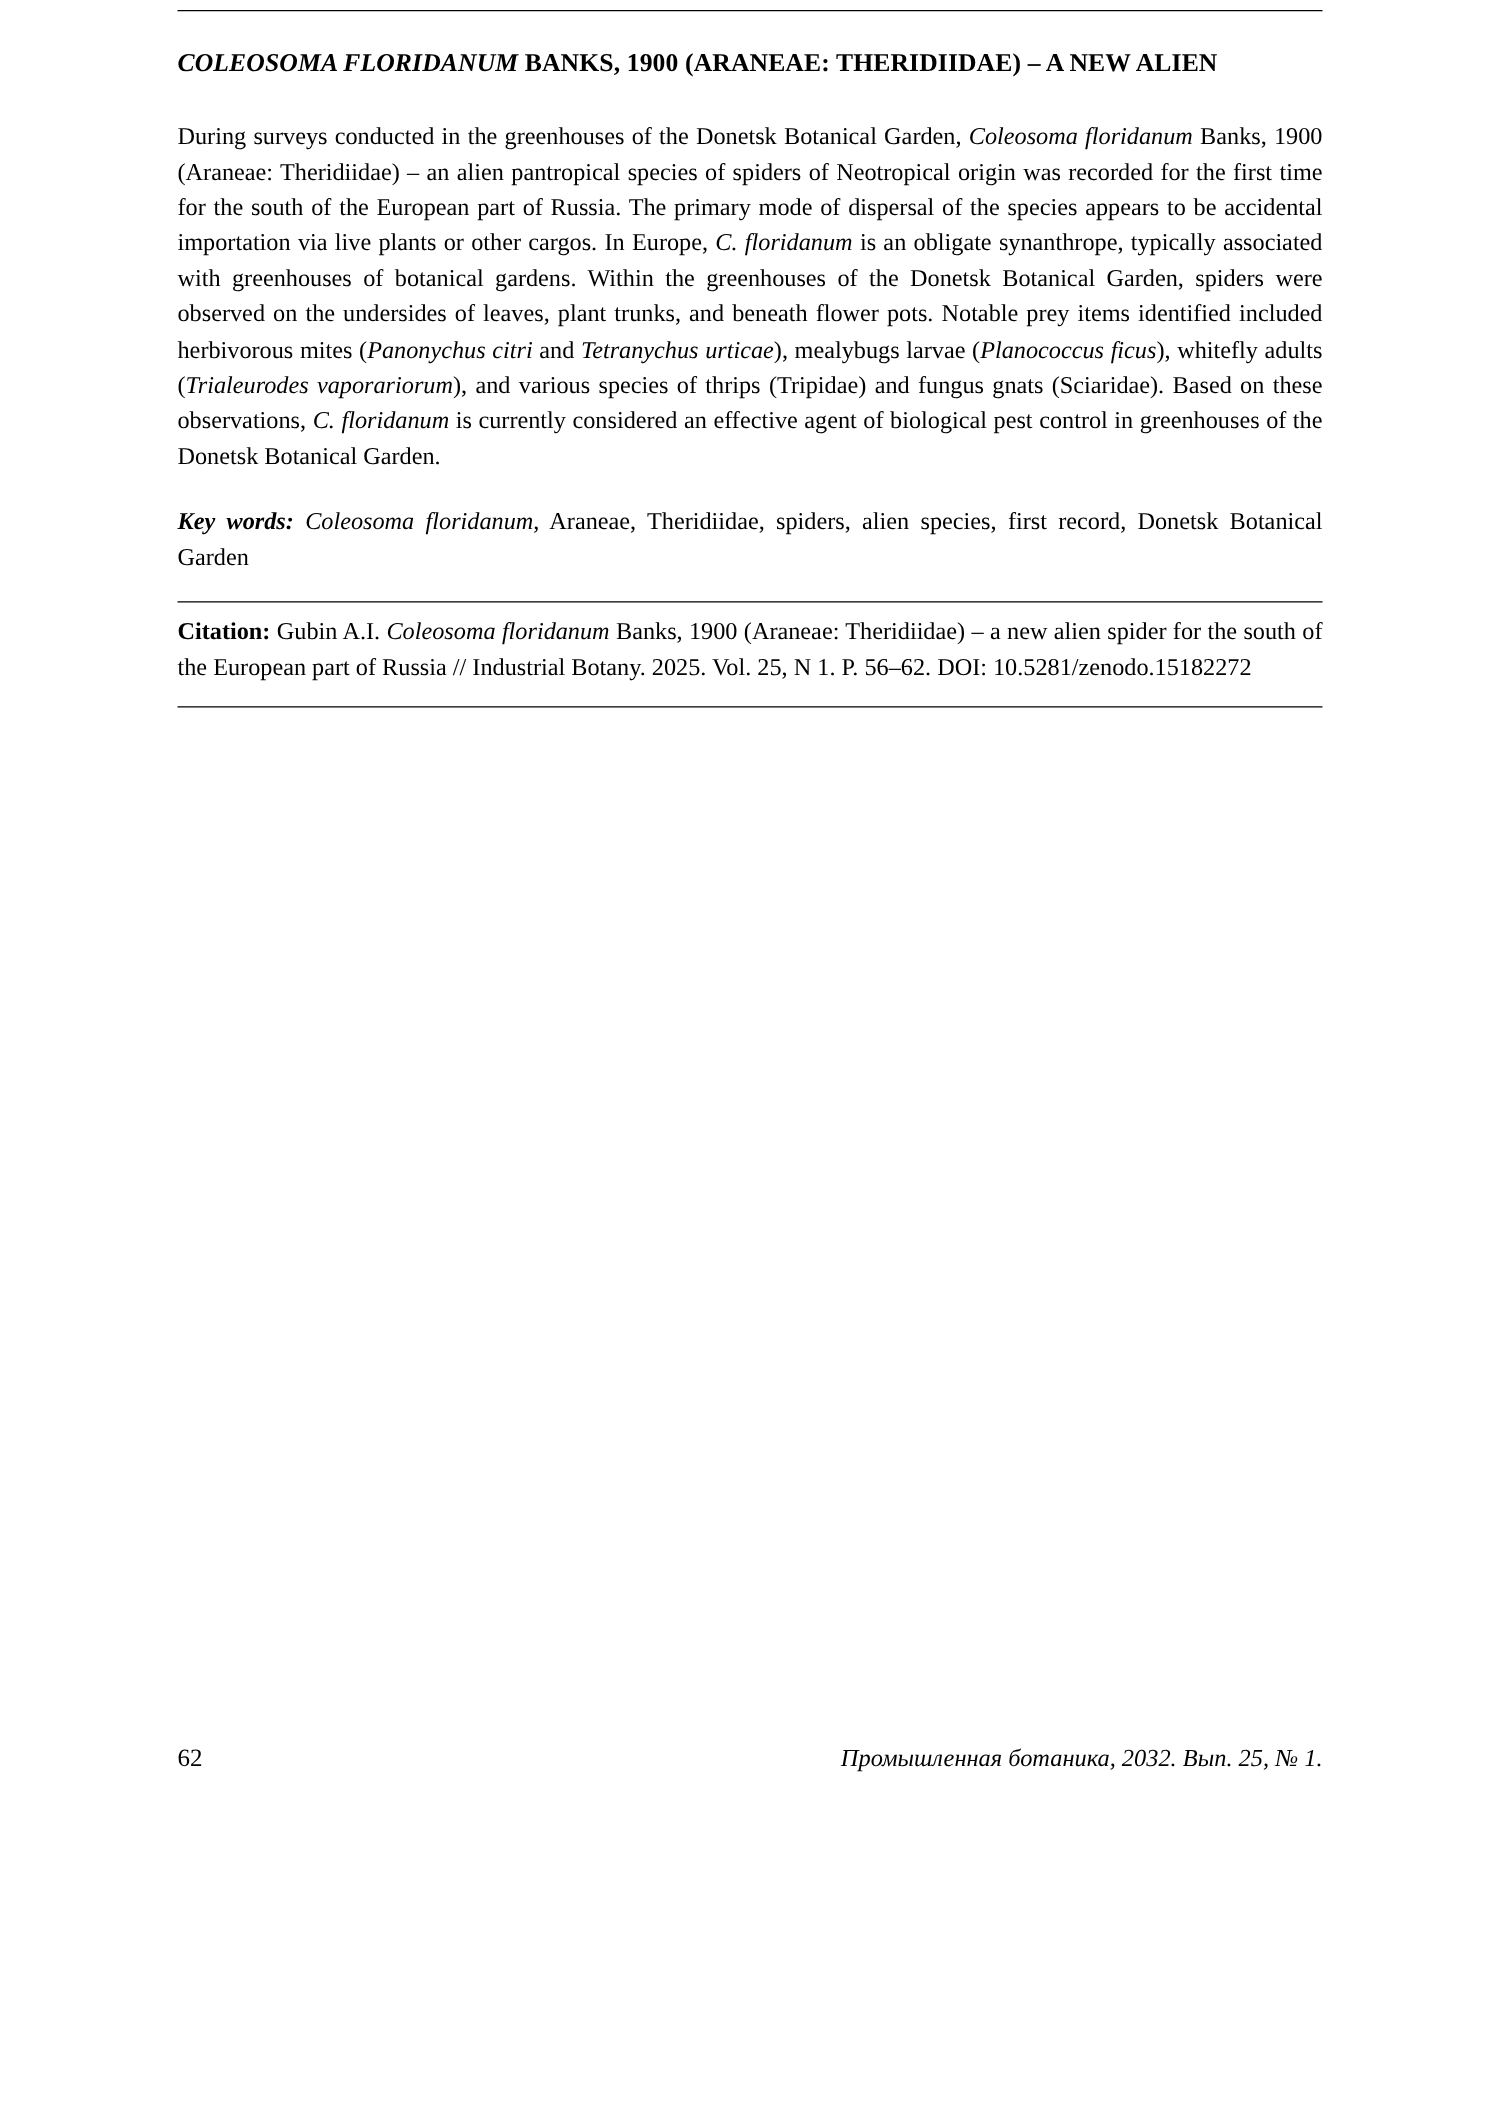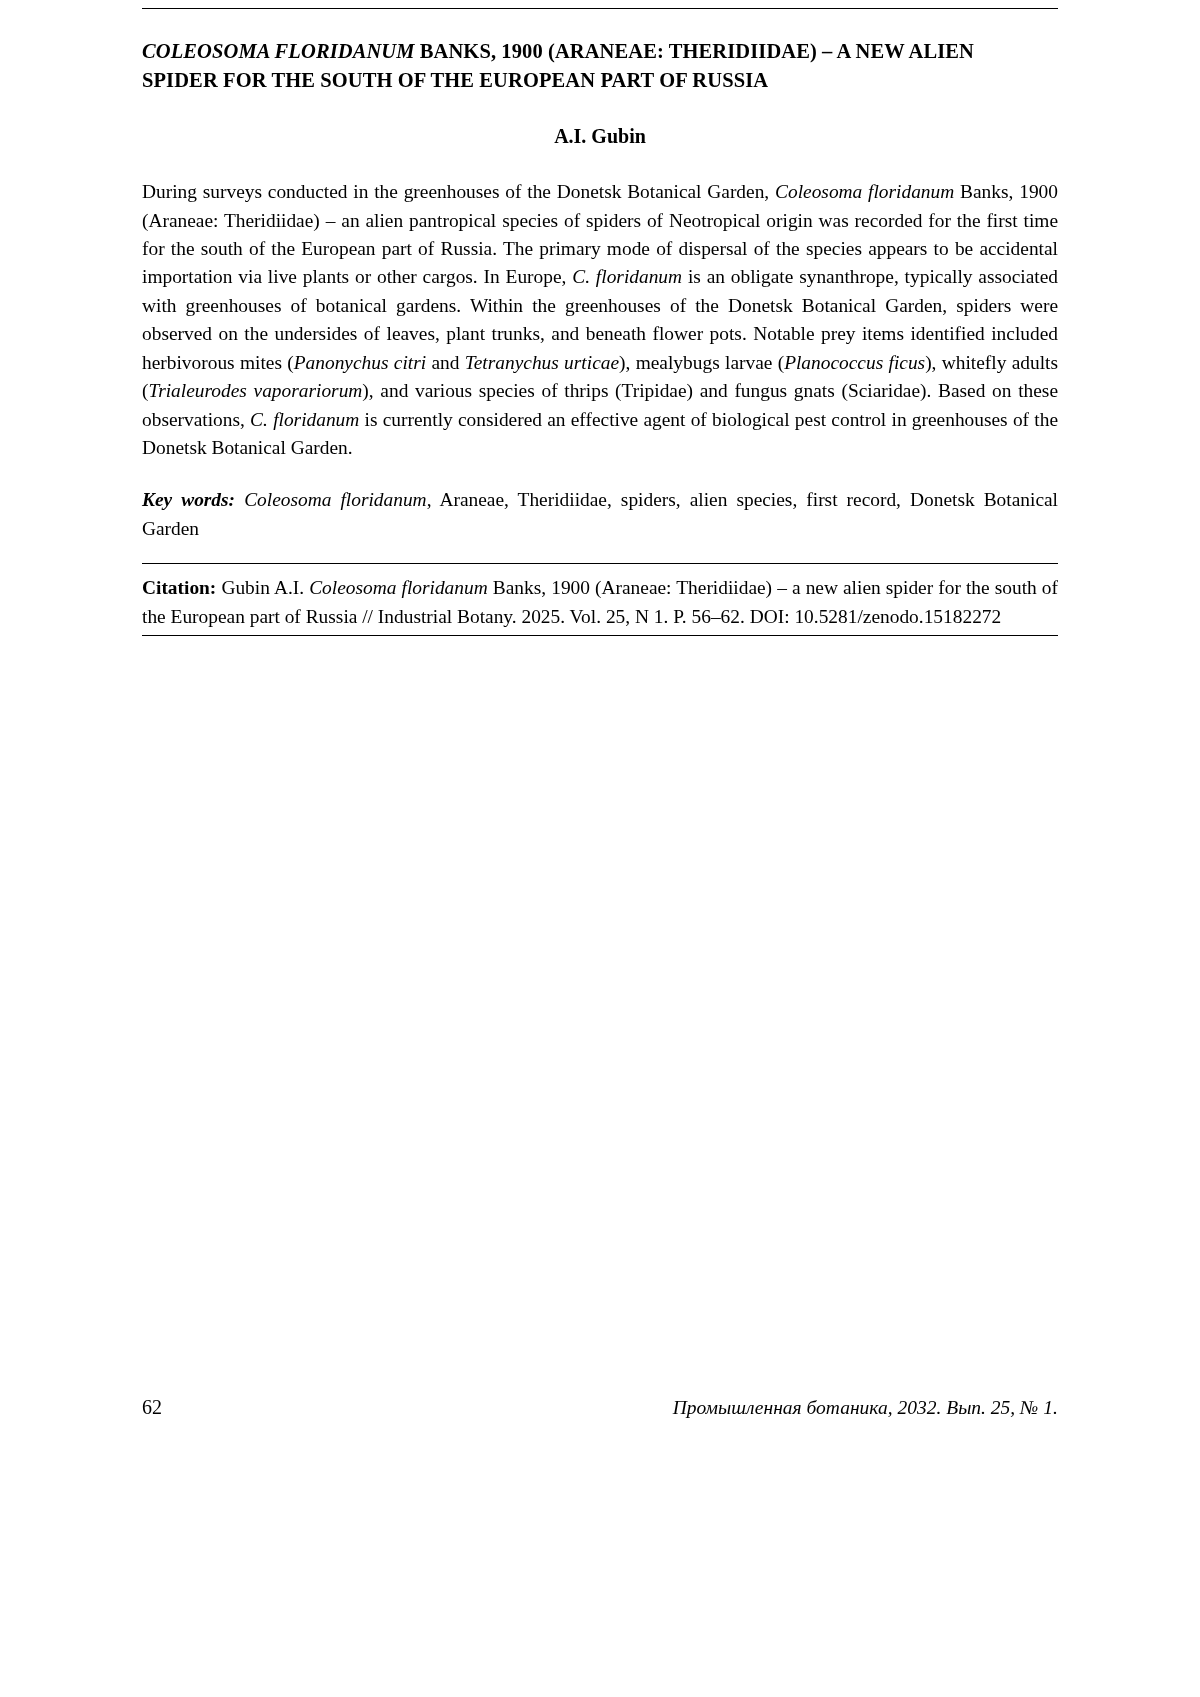--- a/index.html
+++ b/index.html
@@ -95,21 +95,21 @@
   .keywords .kw-label {
     font-weight: bold;
     font-style: italic;
   }
   .keywords i { font-style: italic; }
 
   .citation-box {
     margin-top: 20px;
     border-top: 1.3px solid #000;
     border-bottom: 1.3px solid #000;
-    padding: 10px 0 4px 0;
+    padding: 10px 0 16px 0;
     font-family: Liberation Serif, serif;
   }
   .citation {
     font-size: 19.4px;
     line-height: 1.465;
     text-align: justify;
   }
   .citation .cit-label { font-weight: bold; }
   .citation i { font-style: italic; }
 
@@ -135,24 +135,22 @@
 <body>
 
 <div class="page">
   <div class="content">
 
     <hr class="rule">
 
 
     <div class="title">
       <span class="it">COLEOSOMA FLORIDANUM</span><span> BANKS, 1900 (ARANEAE: THERIDIIDAE) – A NEW ALIEN</span><br>
-      <span>SPIDER FOR THE SOUTH OF THE EUROPEAN PART OF RUSSIA</span>
     </div>
 
-    <div class="author">A.I. Gubin</div>
 
 
     <div class="abstract">
       <span>During surveys conducted in the greenhouses of the Donetsk Botanical Garden, </span><i>Coleosoma floridanum</i><span> Banks, 1900 (Araneae: Theridiidae) – an alien pantropical species of spiders of Neotropical origin was recorded for the first time for the south of the European part of Russia. The primary mode of dispersal of the species appears to be accidental importation via live plants or other cargos. In Europe, </span><i>C. floridanum</i><span> is an obligate synanthrope, typically associated with greenhouses of botanical gardens. Within the greenhouses of the Donetsk Botanical Garden, spiders were observed on the undersides of leaves, plant trunks, and beneath flower pots. Notable prey items identified included herbivorous mites (</span><i>Panonychus citri</i><span> and </span><i>Tetranychus urticae</i><span>), mealybugs larvae (</span><i>Planococcus ficus</i><span>), whitefly adults (</span><i>Trialeurodes vaporariorum</i><span>), and various species of thrips (Tripidae) and fungus gnats (Sciaridae). Based on these observations, </span><i>C. floridanum</i><span> is currently considered an effective agent of biological pest control in greenhouses of the Donetsk Botanical Garden.</span>
     </div>
 
     <div class="keywords">
       <span class="kw-label">Key words:</span><i> Coleosoma floridanum</i><span>, Araneae, Theridiidae, spiders, alien species, first record, Donetsk Botanical Garden</span>
     </div>
 

